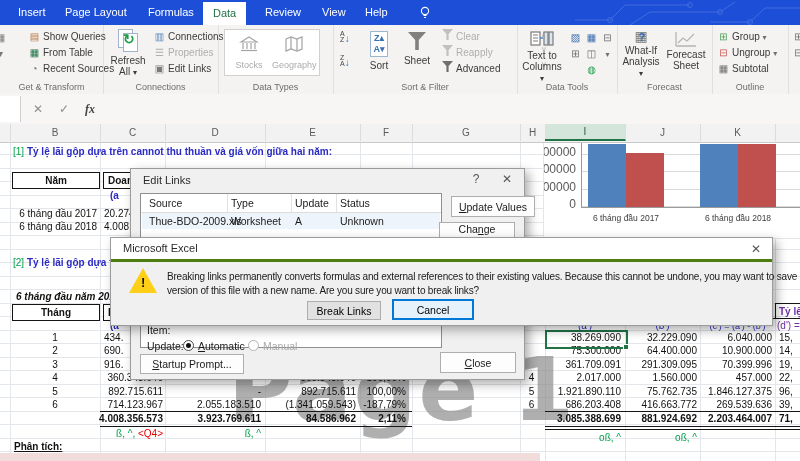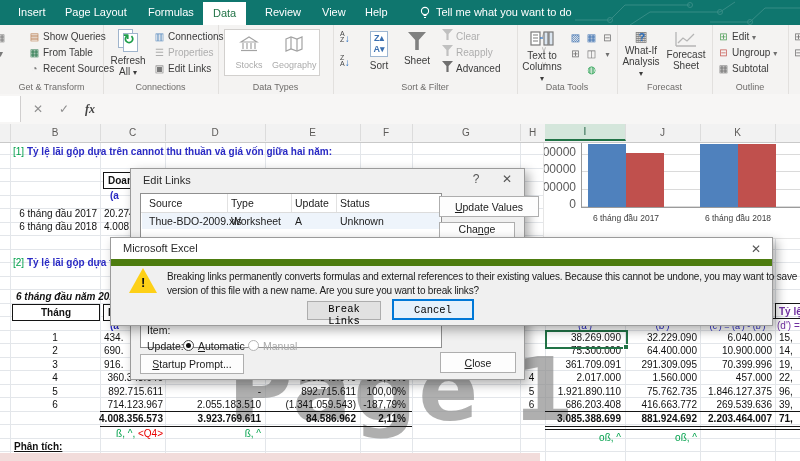--- a/index.html
+++ b/index.html
@@ -1,18 +1,18 @@
 <!DOCTYPE html>
 <html><head>
 <meta charset="utf-8">
 <style>
 html,body{margin:0;padding:0}
 #app{position:relative;width:800px;height:461px;overflow:hidden;background:#fff;font-family:"Liberation Sans",sans-serif;-webkit-font-smoothing:antialiased}
 
-#tabbar{position:absolute;left:0;top:0;width:800px;height:25px;background:#0f766e}
+#tabbar{position:absolute;left:0;top:0;width:800px;height:25px;background:#1d4ed8}
 .rtab{position:absolute;top:0;height:25px;line-height:25px;color:#fff;font-size:11px;padding:0 10px;cursor:default}
 .rtab.active{background:#fff;color:#217346;top:2px;height:23px;line-height:23px}
 #tellme{position:absolute;left:436px;top:0;height:25px;line-height:25px;color:#fff;font-size:11px}
 
 #ribbon{position:absolute;left:0;top:25px;width:800px;height:69px;background:#f4f3f2;border-bottom:1px solid #d5d3d1}
 .rgroup{position:absolute;top:0;height:69px;border-right:1px solid #e2e0de}
 .glabel{position:absolute;bottom:2px;left:0;width:100%;text-align:center;font-size:9px;color:#6e6c6a;white-space:nowrap}
 .sitem{position:absolute;height:15px;line-height:15px;font-size:10px;color:#3b3b3b;white-space:nowrap}
 .sitem .ic{display:inline-block;width:13px;text-align:center;margin-right:2px;font-size:10px}
 .dis{color:#aeaeae}
@@ -71,25 +71,25 @@
 .wbtn{position:absolute;background:#fdfdfd;border:1px solid #aeaeae;font-size:10.5px;color:#1a1a1a;text-align:center;font-family:"Liberation Sans",sans-serif;padding:0}
 #ellist{position:absolute;left:9px;top:24px;width:300px;height:153px;background:#fff;border:1px solid #8f8f8f}
 .elh{position:absolute;top:3px;font-size:10.5px;color:#1a1a1a}
 #elrow{position:absolute;left:1px;top:19px;right:1px;height:16px;background:#eef4fb}
 .elc{position:absolute;top:2px;font-size:10.5px;color:#1a1a1a}
 .elsep{position:absolute;top:0;height:18px;width:1px;background:#e2e2e2}
 .rad{position:absolute;width:11px;height:11px;border-radius:50%;border:1px solid #4a4a4a;background:#fff;box-sizing:border-box}
 .rad.sel:after{content:"";position:absolute;left:2px;top:2px;width:5px;height:5px;border-radius:50%;background:#111}
 .rad.disrad{border-color:#b4b4b4}
 .dltext{position:absolute;font-size:10.5px;color:#1a1a1a;white-space:nowrap}
-#alert .titlebar{position:absolute;left:0;top:0;width:100%;height:21px;background:#fff;border-bottom:7px solid #4d7c0f}
+#alert .titlebar{position:absolute;left:0;top:0;width:100%;height:21px;background:#fff;border-bottom:3px solid #4d7c0f}
 .warn{position:absolute;left:18px;top:30px;width:0;height:0;border-left:14px solid transparent;border-right:14px solid transparent;border-bottom:25px solid #fdd017;z-index:1}
 .warn b{position:absolute;left:-2px;top:7px;font-size:13px;color:#111;font-weight:700}
 .amsg{position:absolute;left:56px;font-size:10px;letter-spacing:-0.2px;color:#1a1a1a;white-space:nowrap}
-.abtn{position:absolute;background:#e1e1e1;border:1px solid #adadad;font-size:10.5px;text-align:center;font-family:Liberation Mono, monospace}
+.abtn{position:absolute;background:#e1e1e1;border:1px solid #adadad;font-size:10.5px;text-align:center;font-family:Liberation Sans, sans-serif}
 .abtn.focus{border:2px solid #0078d7;background:#e5f1fb}
 u{text-decoration:underline}
 svg{display:block}
 </style>
 </head>
 <body>
 
 <div id="app">
 
   <div id="tabbar">
@@ -110,21 +110,20 @@
     <span class="rtab active" style="left:203px">Data</span>
     <span class="rtab" style="left:255px">Review</span>
     <span class="rtab" style="left:312px">View</span>
     <span class="rtab" style="left:355px">Help</span>
     <svg width="12" height="14" style="position:absolute;left:419px;top:6px">
       <g stroke="#fff" fill="none" stroke-width="1.1">
         <circle cx="6" cy="5" r="3.6"></circle>
           <path d="M4.5 9.5 L7.5 9.5 M5 11.5 L7 11.5"></path>
       </g>
     </svg>
-    <span id="tellme">Tell me what you want to do</span>
   </div>
 
   <div id="ribbon">
 
     <div class="rgroup" style="left:0;width:103px">
       <span class="sitem" style="left:-6px;top:5px"><span class="ic" style="color:#7a7a7a">▦</span></span>
       <span class="sitem" style="left:-6px;top:21px"><span class="ic" style="color:#7a7a7a">▾</span></span>
       <span class="sitem" style="left:28px;top:4px"><span class="ic" style="color:#b7794a">▤</span><span>Show Queries</span></span>
       <span class="sitem" style="left:28px;top:20px"><span class="ic" style="color:#217346">▦</span><span>From Table</span></span>
       <span class="sitem" style="left:28px;top:36px"><span class="ic" style="color:#7a7a7a">◔</span><span>Recent Sources</span></span>
@@ -225,21 +224,21 @@
               <path d="M1 15 L1 1 M1 15 L21 15"></path>
               <path d="M3 12 L8 7 L12 10 L19 3"></path>
             </g>
           </svg>
         <div style="margin-top:2px"><span>Forecast</span><br><span>Sheet</span></div>
       </div>
       <div class="glabel">Forecast</div>
     </div>
 
     <div class="rgroup" style="left:712px;width:76px">
-      <span class="sitem" style="left:5px;top:4px"><span class="ic" style="color:#4f9e58">⊞</span><span>Edit</span> <span style="font-size:8px;color:#6f6f6f">▾</span></span>
+      <span class="sitem" style="left:5px;top:4px"><span class="ic" style="color:#4f9e58">⊞</span><span>Group</span> <span style="font-size:8px;color:#6f6f6f">▾</span></span>
       <span class="sitem" style="left:5px;top:20px"><span class="ic" style="color:#c85a54">⊟</span><span>Ungroup</span> <span style="font-size:8px;color:#6f6f6f">▾</span></span>
       <span class="sitem" style="left:5px;top:36px"><span class="ic" style="color:#6f6f6f">▦</span><span>Subtotal</span></span>
       <div class="glabel">Outline</div>
     </div>
 
     <span class="sitem" style="left:792px;top:4px"><span class="ic" style="color:#6f6f6f">⊞</span></span>
     <span class="sitem" style="left:792px;top:20px"><span class="ic" style="color:#6f6f6f">⊟</span></span>
   </div>
 
   <div id="fbar">
@@ -276,20 +275,21 @@
       <div class="vl" style="left:545px"></div>
     <div class="vl" style="left:625px"></div>
       <div class="vl" style="left:700px"></div>
     <div class="vl" style="left:775px"></div>
 
     <div id="pinkrow"></div>
     <div id="watermark">Page 1</div>
 
     <div class="t" style="left:13px;top:4px"><span class="grntx">[1]</span> <span class="blue bold">Tỷ lệ lãi gộp dựa trên cannot thu thuần và giá vốn giữa hai năm:</span></div>
 
+    <div class="hbox" style="left:12px;top:30px;width:86px;height:15px">Năm</div>
     <div class="hbox" style="left:103px;top:30px;width:60px;height:15px;text-align:left;padding-left:4px">Doanh th</div>
     <div class="t blue bold" style="left:110px;top:48px">(a</div>
 
     <div class="t" style="right:703px;top:66px">6 tháng đầu 2017</div>
     <div class="t" style="left:104px;top:66px">20.274.</div>
     <div class="t" style="right:703px;top:79px">6 tháng đầu 2018</div>
     <div class="t" style="left:104px;top:79px">4.008.</div>
 
     <div class="t" style="left:13px;top:115px"><span class="grntx">[2]</span> <span class="blue bold">Tỷ lệ lãi gộp dựa trên do</span></div>
     <div class="t bold" style="left:16px;top:149px;font-style:italic">6 tháng đầu năm 2018</div>
@@ -426,21 +426,21 @@
         <span class="elsep" style="left:150px"></span>
         <span class="elsep" style="left:195px"></span>
       <div style="position:absolute;left:0;top:18px;width:100%;height:1px;background:#dcdcdc"></div>
       <div id="elrow">
         <span class="elc" style="left:7px">Thue-BDO-2009.xls</span>
         <span class="elc" style="left:89px">Worksheet</span>
         <span class="elc" style="left:153px">A</span>
         <span class="elc" style="left:198px">Unknown</span>
       </div>
     </div>
-    <button class="wbtn" style="left:308px;top:27px;width:100px;height:21px"><u>U</u><span>pdate Values</span></button>
+    <button class="wbtn" style="left:320px;top:27px;width:84px;height:21px"><u>U</u><span>pdate Values</span></button>
     <button class="wbtn" style="left:308px;top:53px;width:76px;height:21px"><span>Cha</span><u>n</u><span>ge Source...</span></button>
     <span class="dltext" style="left:16px;top:155px">Item:</span>
     <span class="dltext" style="left:16px;top:171px">Update:</span>
     <span class="rad sel" style="left:52px;top:171px"></span>
     <span class="dltext" style="left:67px;top:171px"><u>A</u><span>utomatic</span></span>
     <span class="rad disrad" style="left:117px;top:171px"></span>
     <span class="dltext" style="left:132px;top:171px;color:#a8a8a8">Manual</span>
     <button class="wbtn" style="left:9px;top:185px;width:104px;height:20px"><u>S</u><span>tartup Prompt...</span></button>
     <button class="wbtn" style="left:309px;top:183px;width:76px;height:21px"><u>C</u><span>lose</span></button>
   </div>

